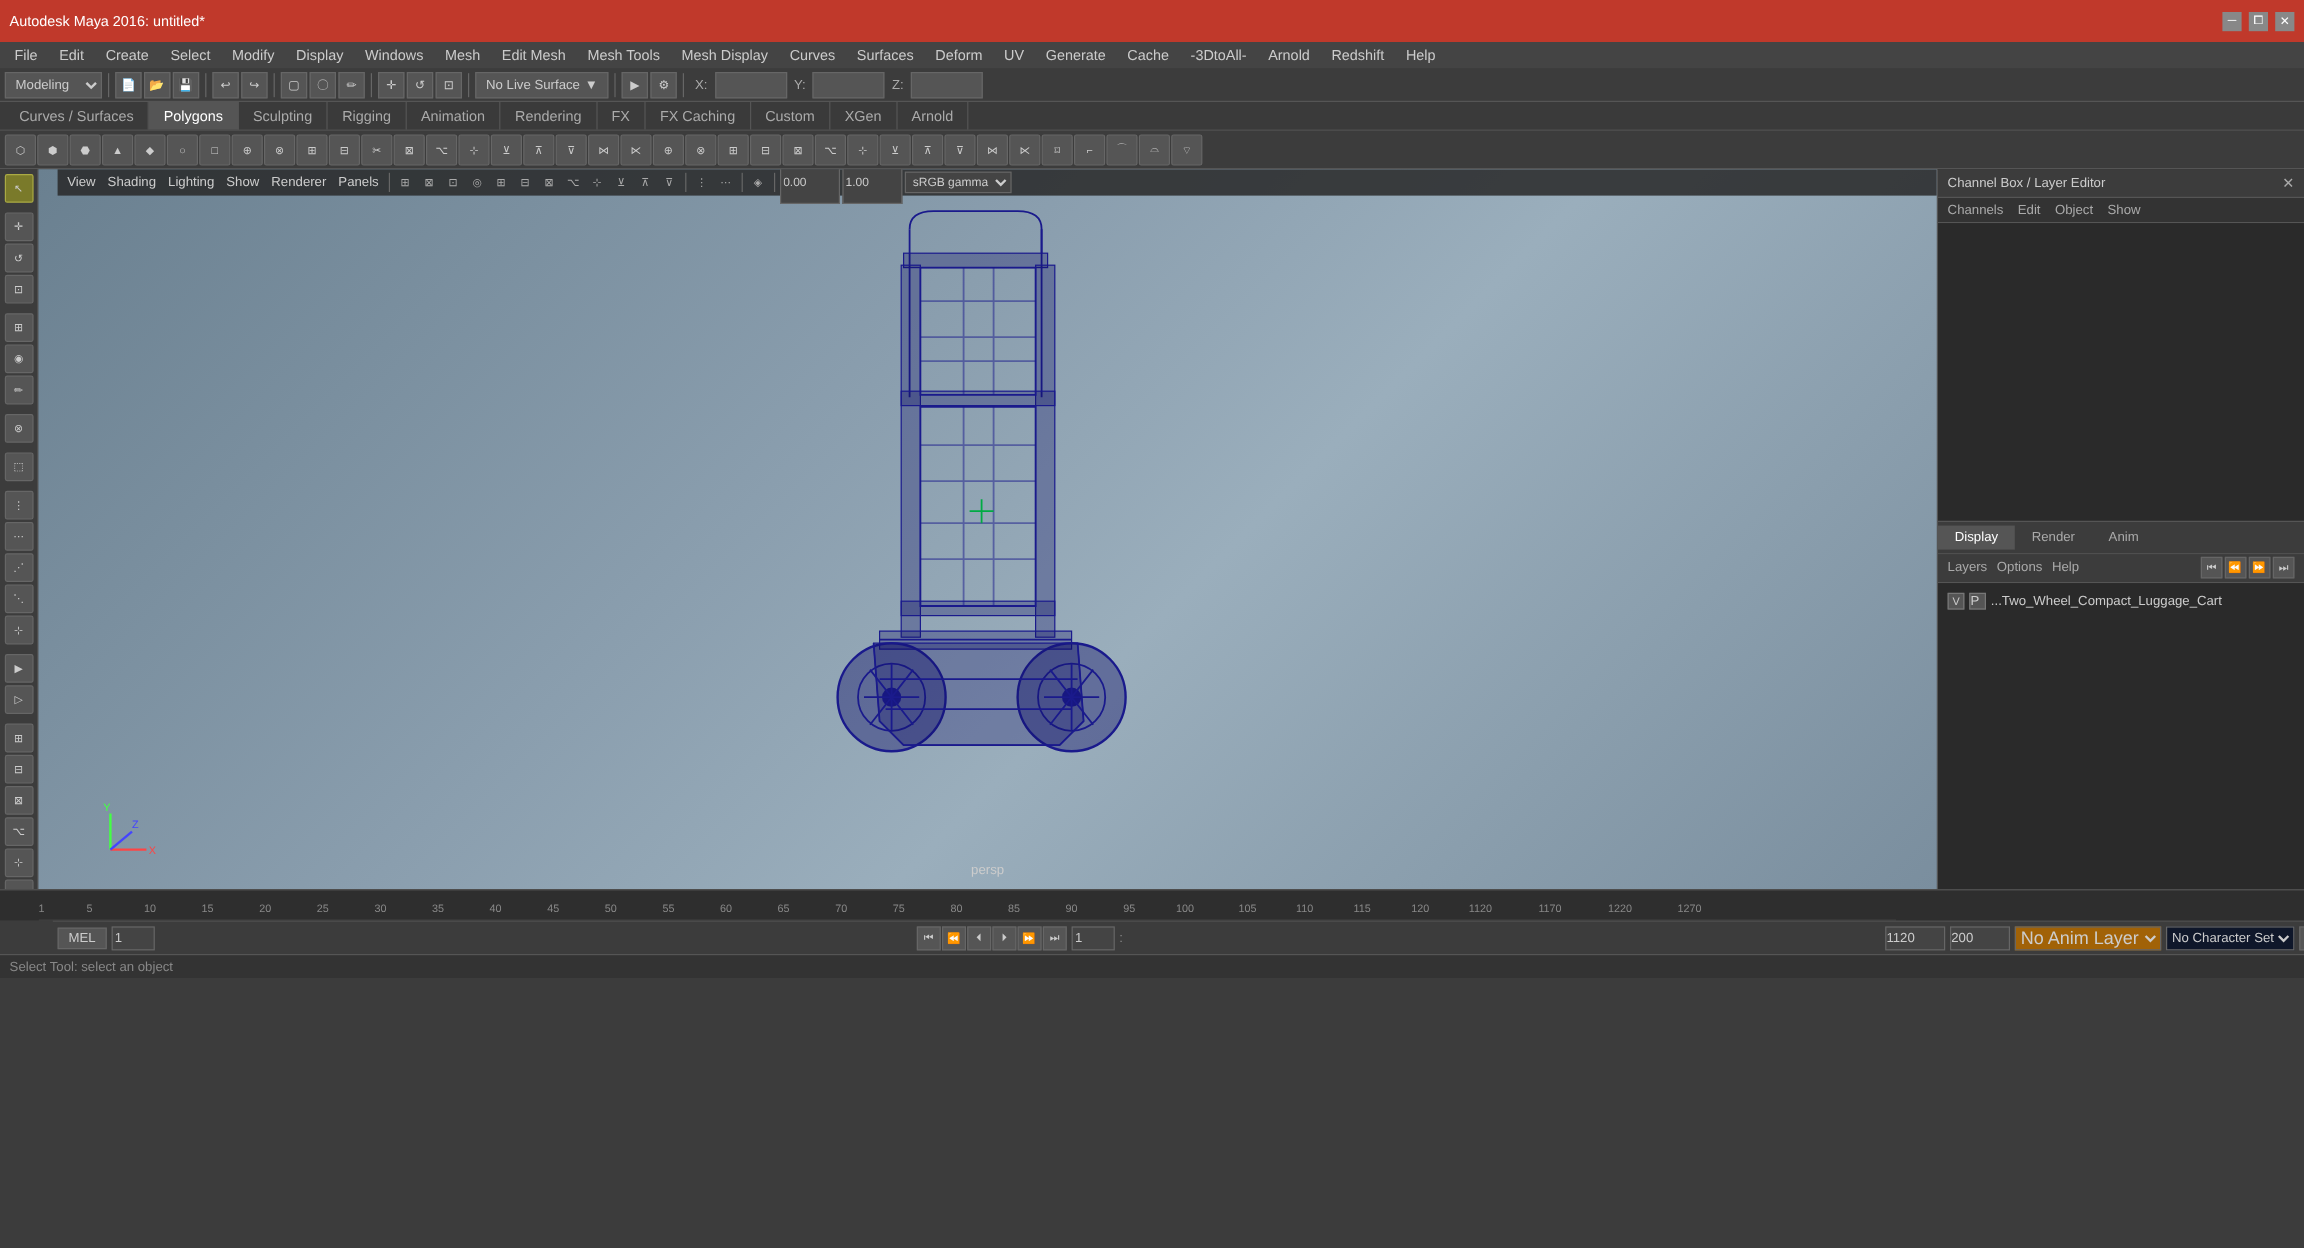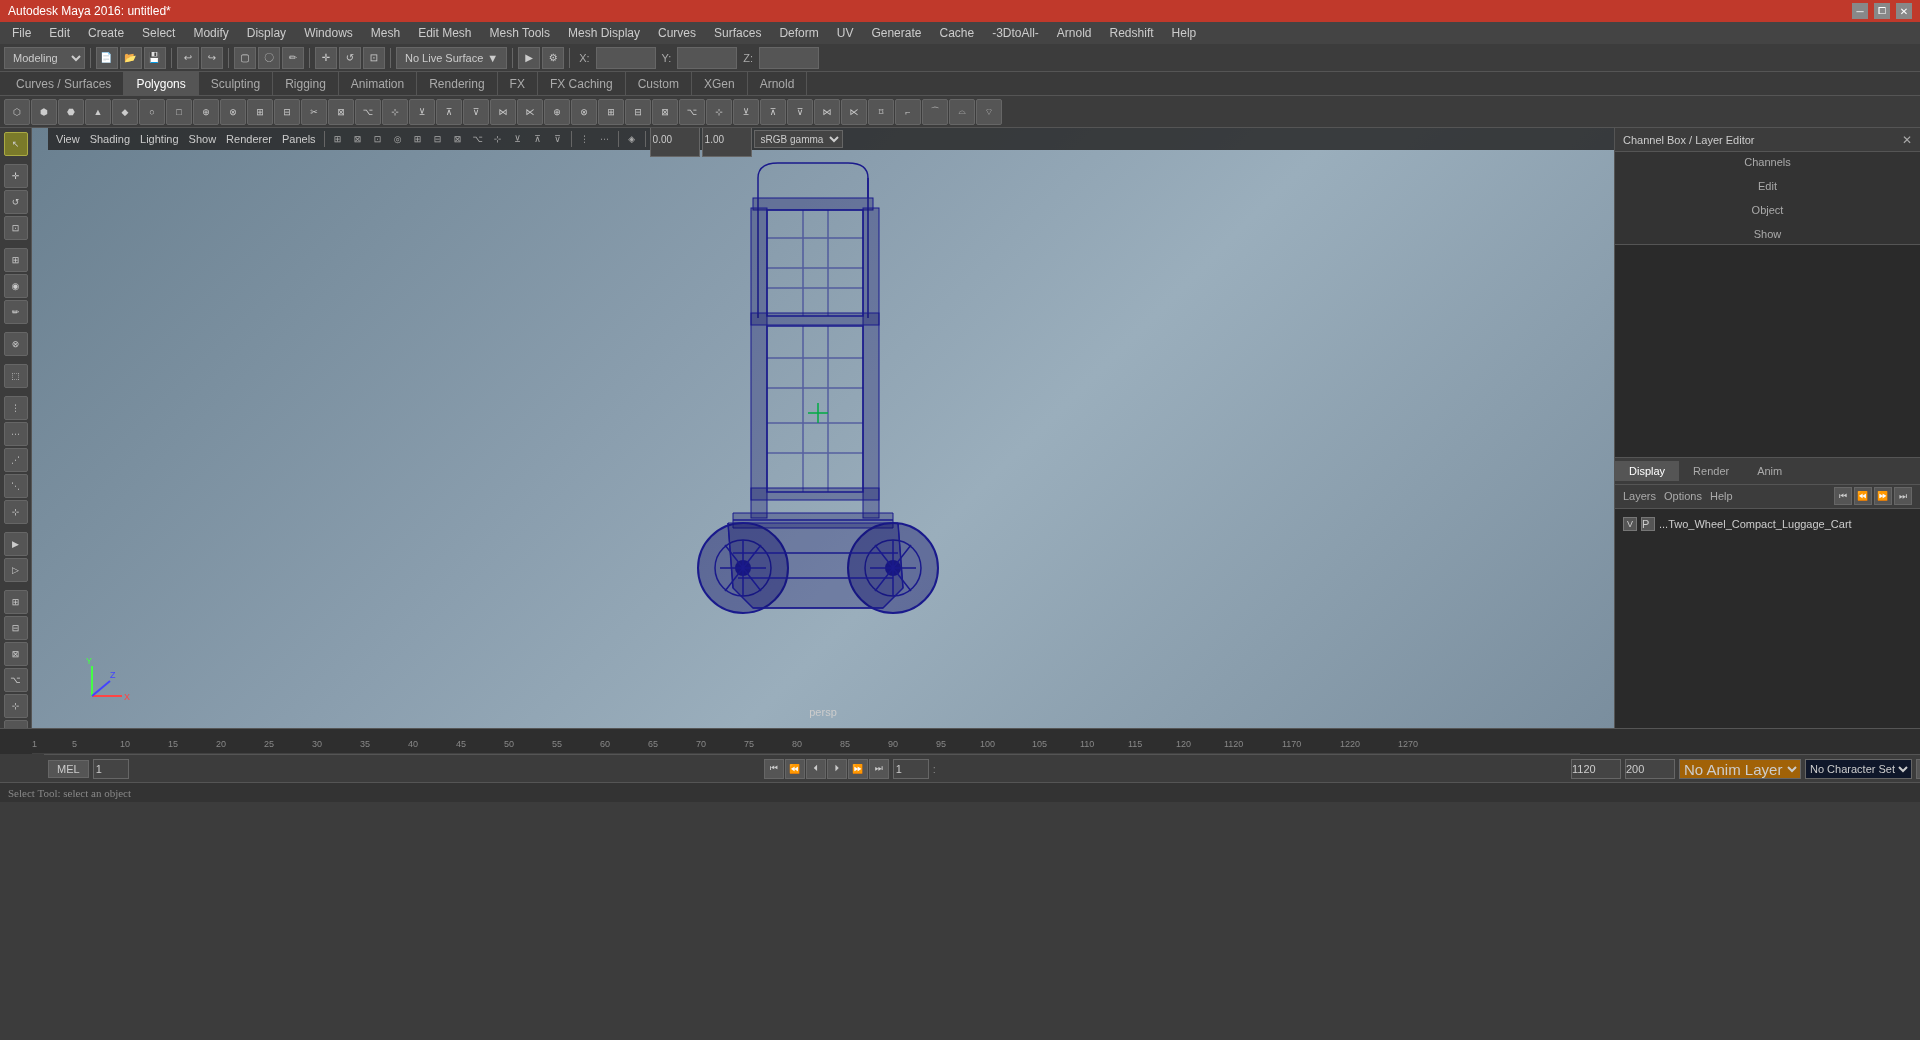--- a/index.html
+++ b/index.html
@@ -1,20 +1,20 @@
 <!DOCTYPE html>
 <html><head>
   <meta charset="utf-8">
   <style>
     * { margin: 0; padding: 0; box-sizing: border-box; }
     body { width: 1920px; height: 1040px; background: #3c3c3c; font-family: Arial, sans-serif; font-size: 12px; color: #ccc; overflow: hidden; }
 
     
     #titlebar {
-      width: 100%; height: 22px; background: #c0392b;
+      width: 100%; height: 35px; background: #c0392b;
       display: flex; align-items: center; justify-content: space-between;
       padding: 0 8px; color: #fff; font-size: 12px;
     }
     #titlebar-controls { display: flex; gap: 6px; }
     .title-btn { width: 16px; height: 16px; background: #888; border: none; cursor: pointer; font-size: 10px; color: #fff; display: flex; align-items: center; justify-content: center; }
 
     
     #menubar {
       width: 100%; height: 22px; background: #444;
       display: flex; align-items: center; padding: 0 4px; gap: 2px;
@@ -111,21 +111,20 @@
       display: flex; flex-direction: column;
     }
     #channel-box-header {
       height: 24px; background: #3c3c3c; display: flex; align-items: center;
       justify-content: space-between; padding: 0 8px; border-bottom: 1px solid #555;
     }
     #channel-box-title { color: #ccc; font-size: 11px; }
     #channel-box-tabs {
       display: flex; align-items: center; gap: 12px; padding: 4px 8px;
       border-bottom: 1px solid #555;
-      flex-direction: column;
     }
     .cb-tab { color: #aaa; font-size: 11px; cursor: pointer; }
     #channel-box-area {
       flex: 1; background: #2a2a2a;
     }
     #display-render-anim {
       height: 28px; background: #3c3c3c; display: flex; align-items: center;
       border-top: 1px solid #555; border-bottom: 1px solid #555;
     }
     .dra-tab { padding: 4px 14px; color: #aaa; font-size: 11px; cursor: pointer; }
@@ -170,21 +169,20 @@
       width: 20px; height: 20px; background: #555; border: 1px solid #666;
       cursor: pointer; display: flex; align-items: center; justify-content: center;
       color: #ccc; font-size: 9px;
     }
 
     
     #statusbar {
       width: 100%; height: 20px; background: #333;
       display: flex; align-items: center; padding: 0 8px;
       border-top: 1px solid #555;
-      font-family: Liberation Serif, serif;
     }
     #status-text { color: #888; font-size: 11px; }
 
     
     #vp-controls {
       position: absolute; top: 0; left: 16px; right: 0; height: 22px;
       background: rgba(40,40,40,0.85); display: flex; align-items: center;
       padding: 0 4px; gap: 2px; z-index: 10;
     }
     .vp-ctrl-btn {

